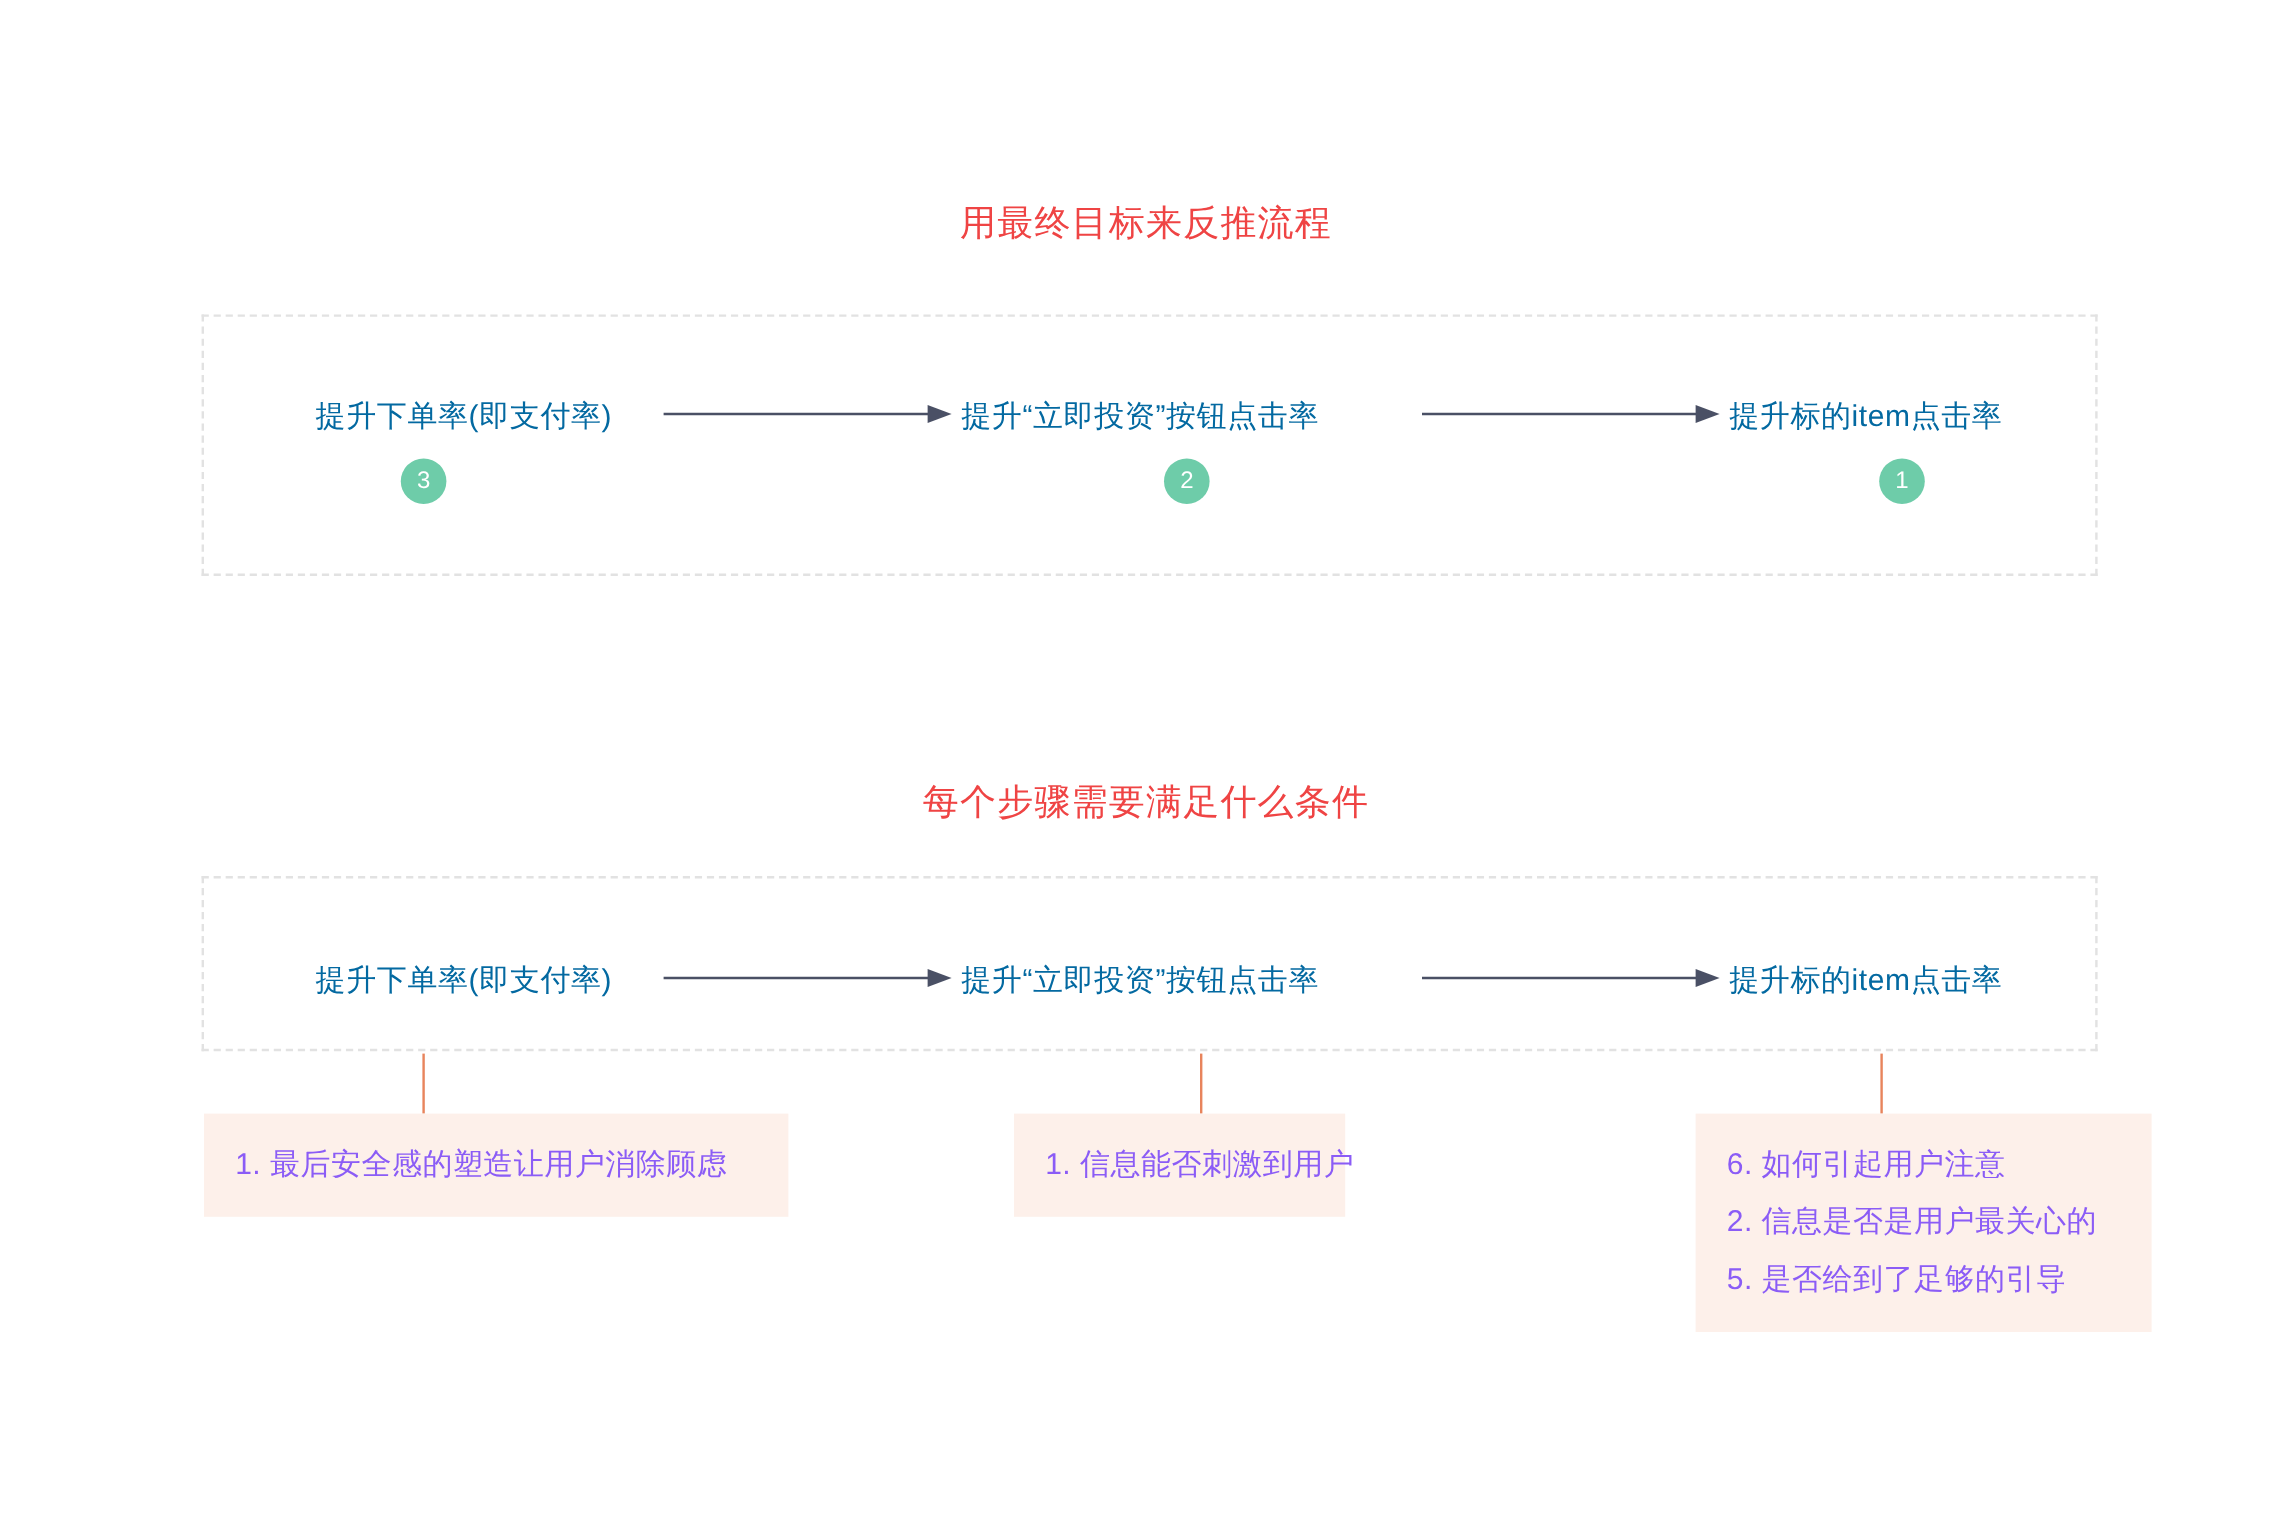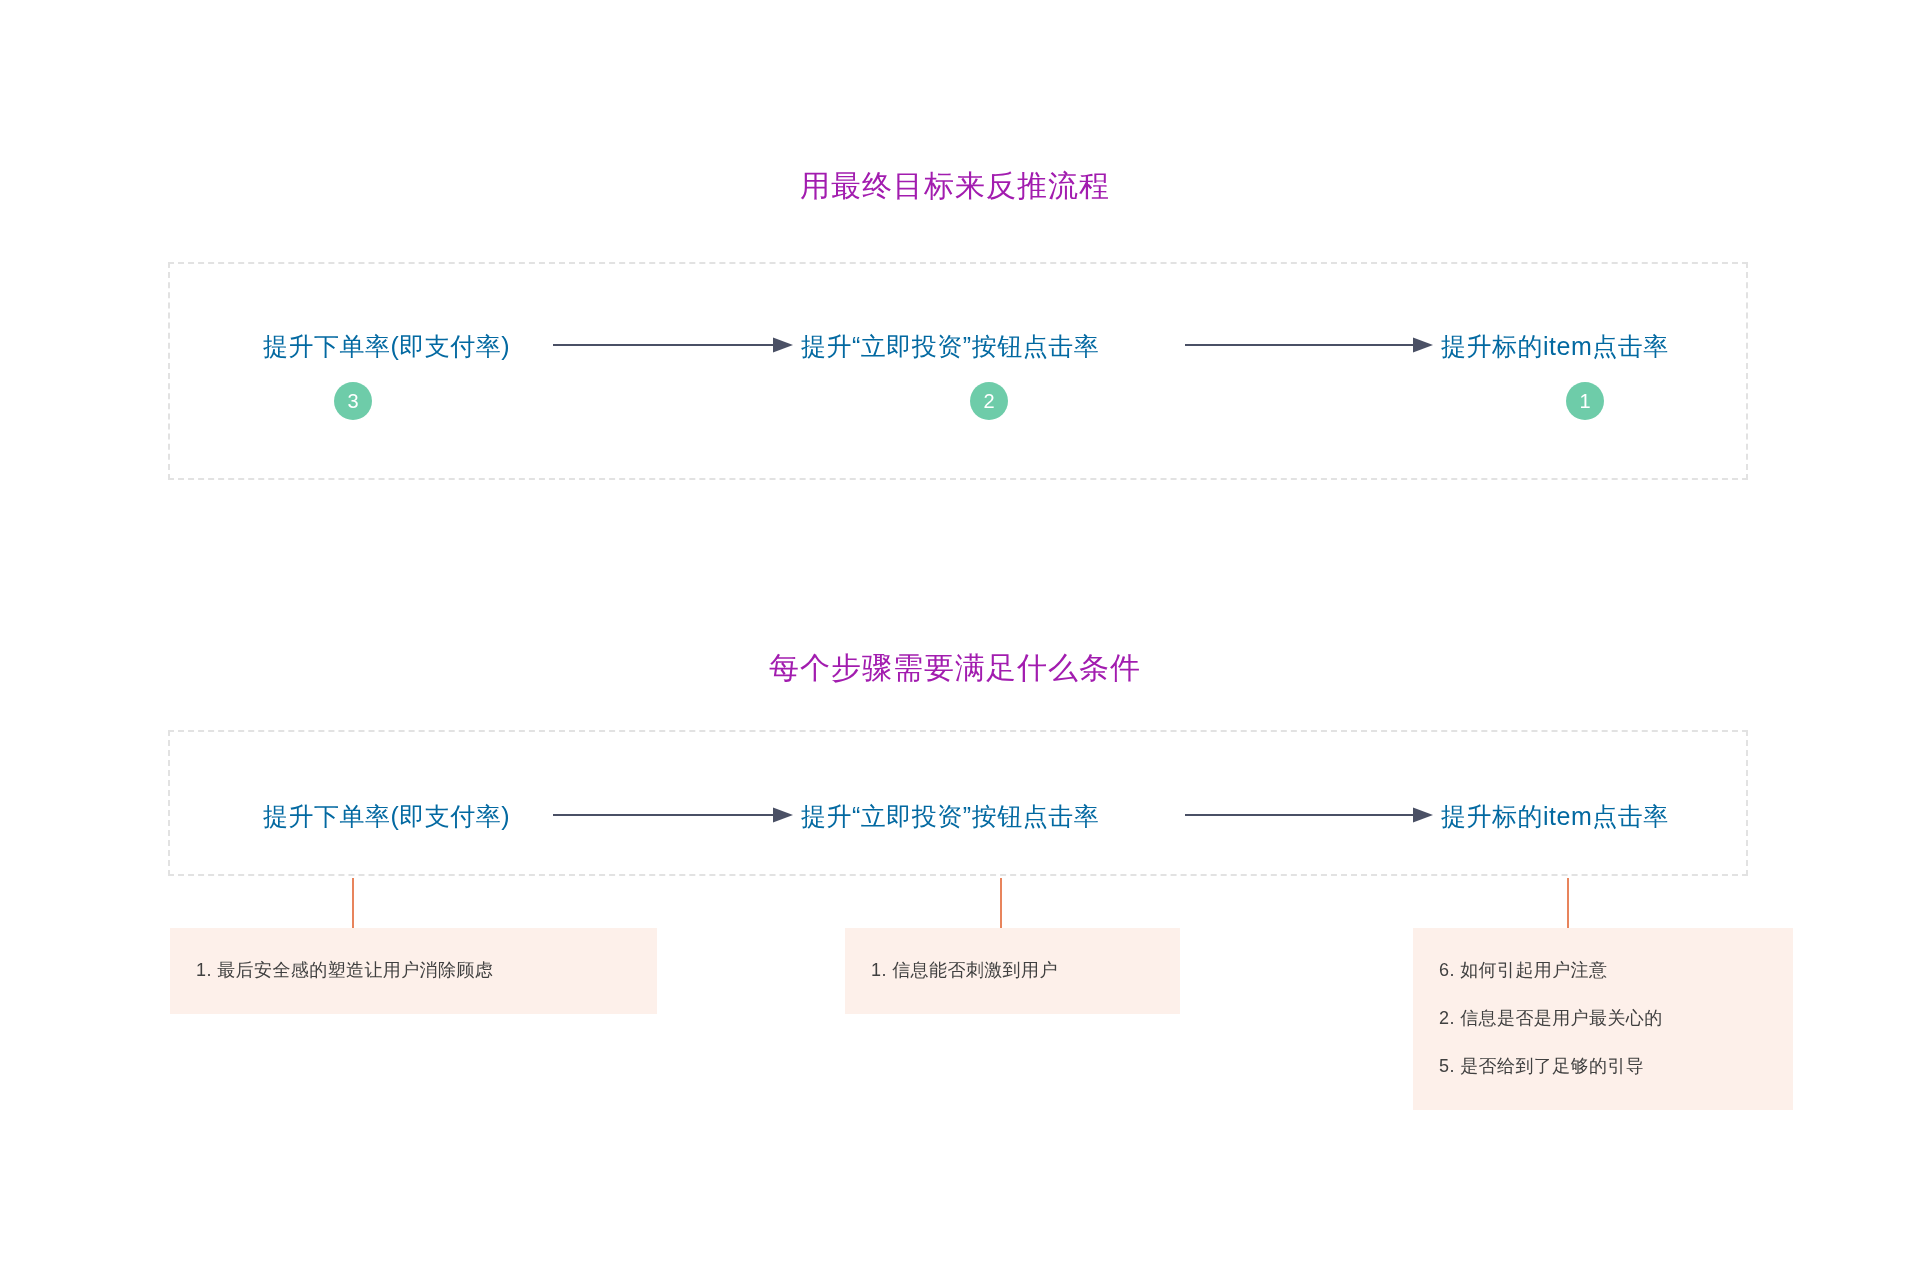--- a/index.html
+++ b/index.html
@@ -17,21 +17,21 @@
     position: absolute;
     inset: 0;
   }
 
   
   .section-title {
     position: absolute;
     width: 100%;
     text-align: center;
     font-size: 30px;
-    color: #a21caf;
+    color: #ef4444;
     letter-spacing: 1px;
     font-weight: 400;
   }
   #title-1 { top: 166px; }
   #title-2 { top: 648px; }
 
   
   .dashed-box {
     position: absolute;
     border: 2px dashed #e2e2e2;
@@ -108,26 +108,26 @@
   #connector-1 { left: 1000px; top: 878px; height: 50px; }
   #connector-2 { left: 1567px; top: 878px; height: 50px; }
 
   
   .note-box {
     position: absolute;
     background: #fdf0ea;
     padding: 18px 26px 20px 26px;
   }
   #note-box-0 { left: 170px; top: 928px; width: 487px; }
-  #note-box-1 { left: 845px; top: 928px; width: 335px; }
+  #note-box-1 { left: 845px; top: 928px; width: 276px; }
   #note-box-2 { left: 1413px; top: 928px; width: 380px; }
 
   .note-line {
-    font-size: 18px;
-    color: #404040;
+    font-size: 25px;
+    color: #8b5cf6;
     line-height: 48px;
     white-space: nowrap;
     letter-spacing: 0.4px;
   }
 </style>
 </head>
 <body>
 
 <div class="canvas">
 

